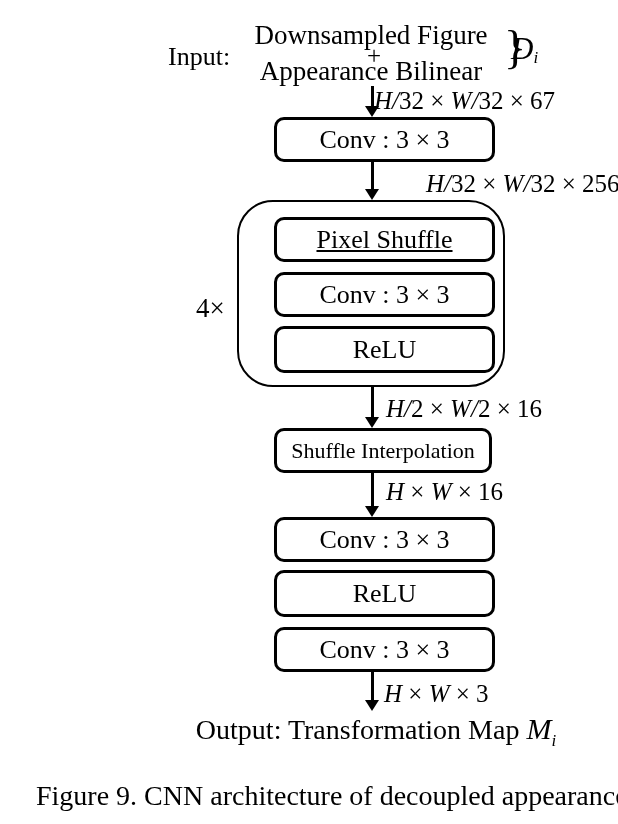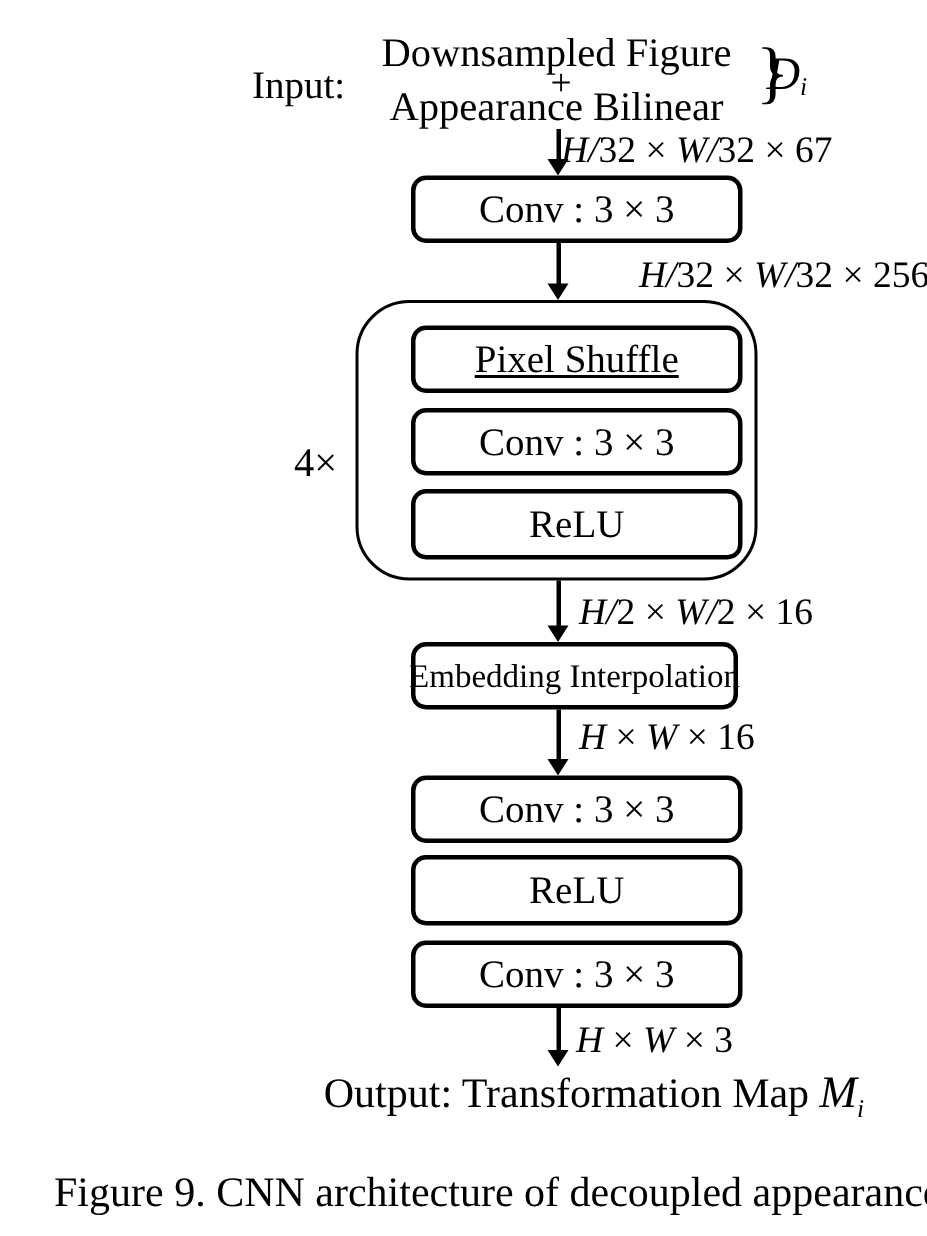--- a/index.html
+++ b/index.html
@@ -72,35 +72,35 @@
 <div class="box" style="top:272px;">Conv : 3 × 3</div>
 
 <div class="box" style="top:326px;height:47px;">ReLU</div>
 
 <div class="arrow" style="top:387px;height:41px;">
   <div class="shaft"></div>
   <div class="head"></div>
 </div>
 <div class="dim" style="left:386px;top:395px;"><span style="font-style: italic;">H/</span><span>2</span><span> × </span><span style="font-style: italic;">W/</span><span>2</span><span> × </span><span>16</span></div>
 
-<div class="box" style="top:428px;width:218px;font-size:22px;">Embedding Interpolation</div>
+<div class="box" style="top:428px;width:218px;font-size:22px;">Shuffle Interpolation</div>
 
 <div class="arrow" style="top:473px;height:44px;">
   <div class="shaft"></div>
   <div class="head"></div>
 </div>
 <div class="dim" style="left:386px;top:478px;"><span style="font-style: italic;">H</span><span> × </span><span style="font-style: italic;">W</span><span> × </span><span>16</span></div>
 
 <div class="box" style="top:517px;">Conv : 3 × 3</div>
 
 <div class="box" style="top:570px;height:47px;">ReLU</div>
 
 <div class="box" style="top:627px;">Conv : 3 × 3</div>
 
 <div class="arrow" style="top:672px;height:39px;">
   <div class="shaft"></div>
   <div class="head"></div>
 </div>
 <div class="dim" style="left:384px;top:680px;"><span style="font-style: italic;">H</span><span> × </span><span style="font-style: italic;">W</span><span> × </span><span>3</span></div>
 
-<div class="abs ctr" style="left:396px;top:714px;font-size:28px;"><span>Output: Transformation Map </span><span class="script-letter" style="font-size:30px;">M</span><sub class="si">i</sub></div>
+<div class="abs ctr" style="left:376px;top:714px;font-size:28px;"><span>Output: Transformation Map </span><span class="script-letter" style="font-size:30px;">M</span><sub class="si">i</sub></div>
 
 <div class="abs caption" style="left:36px;top:780px;">Figure 9. CNN architecture of decoupled appearance modeling</div>
 
 </body></html>

